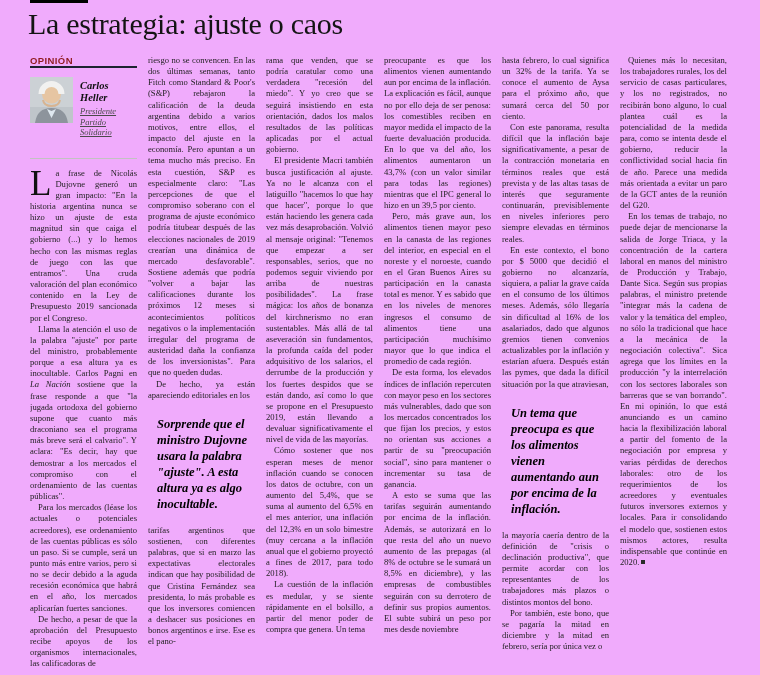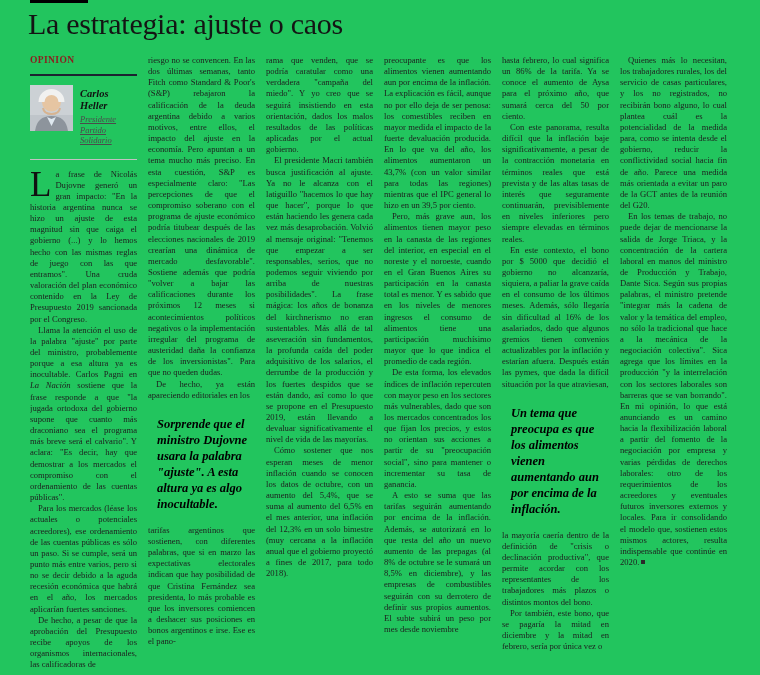--- a/index.html
+++ b/index.html
@@ -1,35 +1,35 @@
 <!DOCTYPE html>
 <html lang="es"><head>
 <meta charset="utf-8">
 <style>
   html,body{margin:0;padding:0;background:#ffffff;}
   body{width:760px;height:675px;position:relative;overflow:hidden;
        font-family:"Liberation Serif", serif;color:#1e1e1e;}
-  .page{position:absolute;inset:0;background:#22c55e;}
+  .page{position:absolute;inset:0;background:#f0abfc;}
   .top-rule{position:absolute;left:30px;top:0;width:58px;height:3px;background:#000;}
   .headline{position:absolute;left:28px;top:7px;margin:0;font-weight:normal;
             font-size:30px;letter-spacing:-0.3px;color:#141414;white-space:nowrap;}
   .cols{position:absolute;left:30px;top:55px;width:700px;height:614px;
         display:flex;gap:11px;}
   .col{width:107px;height:614px;overflow:hidden;}
   .body-p{margin:0;font-size:8.6px;line-height:11.15px;text-align:justify;
           color:#1e1e1e;hyphens:auto;-webkit-hyphens:auto;}
   .indent{text-indent:8px;}
   .dropcap{float:left;font-size:35px;line-height:29px;padding:1px 4px 0 0;color:#111;}
   .em{font-style:italic;}
   .pullquote{font-size:12.5px;line-height:16px;font-weight:bold;font-style:italic;
              color:#000;margin:15px 0 13px 0;padding-left:9px;text-align:left;}
-  .kicker{font-family:Liberation Serif, serif;font-weight:bold;font-size:9.5px;
-          letter-spacing:0.4px;color:#8f1b1f;padding-bottom:9px;}
+  .kicker{font-family:Liberation Sans, sans-serif;font-weight:bold;font-size:9.5px;
+          letter-spacing:0.4px;color:#8f1b1f;padding-bottom:0;}
   .kicker-rule{height:2px;background:#1c2330;margin-bottom:9px;}
-  .author-card{display:flex;gap:7px;margin-bottom:13px;align-items:flex-start;}
+  .author-card{display:flex;gap:7px;margin-bottom:20px;align-items:flex-start;}
   .photo{width:43px;height:46px;flex:none;display:block;}
   .author-meta{padding-top:3px;}
   .author-name{font-weight:bold;font-style:italic;font-size:10.5px;color:#111;
                line-height:12px;margin-bottom:2px;}
   .author-role{font-style:italic;font-size:8.5px;color:#4b4b4b;line-height:10.5px;text-decoration:underline;}
   .author-divider{height:1px;background:#c2c2c2;margin-bottom:9px;}
   .endmark{display:inline-block;width:4px;height:4px;background:#2a2a2a;
            margin-left:2px;vertical-align:1px;}
 </style>
 </head>
@@ -72,34 +72,35 @@
     </div>
 
     <div class="col">
       <p class="body-p">riesgo no se convencen. En las dos últimas semanas, tanto Fitch como Standard &amp; Poor's (S&amp;P) rebajaron la calificación de la deuda argentina debido a varios motivos, entre ellos, el impacto del ajuste en la economía. Pero apuntan a un tema mucho más preciso. En esta cuestión, S&amp;P es especialmente claro: "Las percepciones de que el compromiso soberano con el programa de ajuste económico podría titubear después de las elecciones nacionales de 2019 crearían una dinámica de mercado desfavorable". Sostiene además que podría "volver a bajar las calificaciones durante los próximos 12 meses si acontecimientos políticos negativos o la implementación irregular del programa de austeridad daña la confianza de los inversionistas". Para que no queden dudas.</p>
       <p class="body-p indent">De hecho, ya están apareciendo editoriales en los</p>
       <div class="pullquote">Sorprende que el ministro Dujovne usara la palabra "ajuste". A esta altura ya es algo inocultable.</div>
       <p class="body-p">tarifas argentinos que sostienen, con diferentes palabras, que si en marzo las expectativas electorales indican que hay posibilidad de que Cristina Fernández sea presidenta, lo más probable es que los inversores comiencen a deshacer sus posiciones en bonos argentinos e irse. Ese es el pano-</p>
     </div>
 
     <div class="col">
-      <p class="body-p">rama que venden, que se podría caratular como una verdadera "campaña del miedo". Y yo creo que se seguirá insistiendo en esta orientación, dados los malos resultados de las políticas aplicadas por el actual gobierno.</p>
+      <p class="body-p">rama que venden, que se podría caratular como una verdadera "recesión del miedo". Y yo creo que se seguirá insistiendo en esta orientación, dados los malos resultados de las políticas aplicadas por el actual gobierno.</p>
       <p class="body-p indent">El presidente Macri también busca justificación al ajuste. Ya no le alcanza con el latiguillo "hacemos lo que hay que hacer", porque lo que están haciendo les genera cada vez más desaprobación. Volvió al mensaje original: "Tenemos que empezar a ser responsables, serios, que no podemos seguir viviendo por arriba de nuestras posibilidades". La frase mágica: los años de bonanza del kirchnerismo no eran sustentables. Más allá de tal aseveración sin fundamentos, la profunda caída del poder adquisitivo de los salarios, el derrumbe de la producción y los fuertes despidos que se están dando, así como lo que se propone en el Presupuesto 2019, están llevando a devaluar significativamente el nivel de vida de las mayorías.</p>
       <p class="body-p indent">Cómo sostener que nos esperan meses de menor inflación cuando se conocen los datos de octubre, con un aumento del 5,4%, que se suma al aumento del 6,5% en el mes anterior, una inflación del 12,3% en un solo bimestre (muy cercana a la inflación anual que el gobierno proyectó a fines de 2017, para todo 2018).</p>
+      <p class="body-p indent">La cuestión de la inflación es medular, y se siente rápidamente en el bolsillo, a partir del menor poder de compra que genera. Un tema</p>
     </div>
 
     <div class="col">
       <p class="body-p">preocupante es que los alimentos vienen aumentando aun por encima de la inflación. La explicación es fácil, aunque no por ello deja de ser penosa: los comestibles reciben en mayor medida el impacto de la fuerte devaluación producida. En lo que va del año, los alimentos aumentaron un 43,7% (con un valor similar para todas las regiones) mientras que el IPC general lo hizo en un 39,5 por ciento.</p>
       <p class="body-p indent">Pero, más grave aun, los alimentos tienen mayor peso en la canasta de las regiones del interior, en especial en el noreste y el noroeste, cuando en el Gran Buenos Aires su participación en la canasta total es menor. Y es sabido que en los niveles de menores ingresos el consumo de alimentos tiene una participación muchísimo mayor que lo que indica el promedio de cada región.</p>
       <p class="body-p indent">De esta forma, los elevados índices de inflación repercuten con mayor peso en los sectores más vulnerables, dado que son los mercados concentrados los que fijan los precios, y estos no orientan sus acciones a partir de su "preocupación social", sino para mantener o incrementar su tasa de ganancia.</p>
       <p class="body-p indent">A esto se suma que las tarifas seguirán aumentando por encima de la inflación. Además, se autorizará en lo que resta del año un nuevo aumento de las prepagas (al 8% de octubre se le sumará un 8,5% en diciembre), y las empresas de combustibles seguirán con su derrotero de definir sus propios aumentos. El subte subirá un peso por mes desde noviembre</p>
     </div>
 
     <div class="col">
-      <p class="body-p">hasta febrero, lo cual significa un 86% de la tarifa. Ya se conoce el aumento de Aysa para el próximo año, que sumará cerca del 50 por ciento.</p>
+      <p class="body-p">hasta febrero, lo cual significa un 32% de la tarifa. Ya se conoce el aumento de Aysa para el próximo año, que sumará cerca del 50 por ciento.</p>
       <p class="body-p indent">Con este panorama, resulta difícil que la inflación baje significativamente, a pesar de la contracción monetaria en términos reales que está prevista y de las altas tasas de interés que seguramente continuarán, previsiblemente en niveles inferiores pero siempre elevadas en términos reales.</p>
       <p class="body-p indent">En este contexto, el bono por $ 5000 que decidió el gobierno no alcanzaría, siquiera, a paliar la grave caída en el consumo de los últimos meses. Además, sólo llegaría sin dificultad al 16% de los asalariados, dado que algunos gremios tienen convenios actualizables por la inflación y estarían afuera. Después están las pymes, que dada la difícil situación por la que atraviesan,</p>
       <div class="pullquote">Un tema que preocupa es que los alimentos vienen aumentando aun por encima de la inflación.</div>
       <p class="body-p">la mayoría caería dentro de la definición de "crisis o declinación productiva", que permite acordar con los representantes de los trabajadores más plazos o distintos montos del bono.</p>
       <p class="body-p indent">Por también, este bono, que se pagaría la mitad en diciembre y la mitad en febrero, sería por única vez o</p>
     </div>
 
     <div class="col">
       <p class="body-p indent">Quienes más lo necesitan, los trabajadores rurales, los del servicio de casas particulares, y los no registrados, no recibirán bono alguno, lo cual plantea cuál es la potencialidad de la medida para, como se intenta desde el gobierno, reducir la conflictividad social hacia fin de año. Parece una medida más orientada a evitar un paro de la GCT antes de la reunión del G20.</p>
       <p class="body-p indent"><span>En los temas de trabajo, no puede dejar de mencionarse la salida de Jorge Triaca, y la concentración de la cartera laboral en manos del ministro de Producción y Trabajo, Dante Sica. Según sus propias palabras, el ministro pretende "integrar más la cadena de valor y la temática del empleo, no sólo la tradicional que hace a la mecánica de la negociación colectiva". Sica agrega que los límites en la producción "y la interrelación con los sectores laborales son barreras que se van borrando". En mi opinión, lo que está anunciando es un camino hacia la flexibilización laboral a partir del fomento de la negociación por empresa y varias pérdidas de derechos laborales: otro de los requerimientos de los acreedores y eventuales futuros inversores externos y locales. Para ir consolidando el modelo que, sostienen estos mismos actores, resulta indispensable que continúe en 2020.</span><span class="endmark"></span></p>

